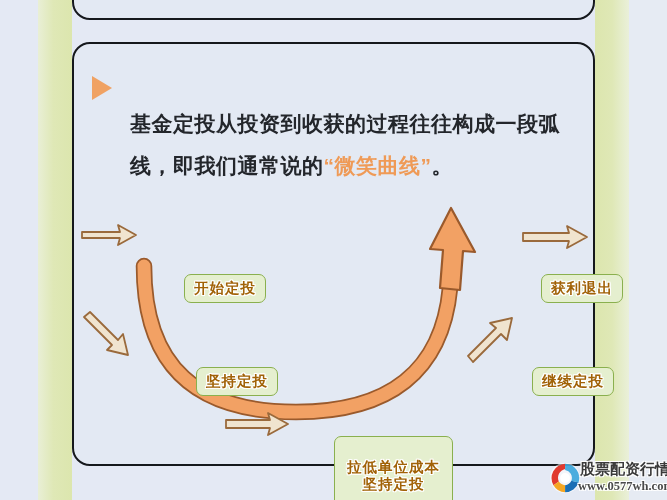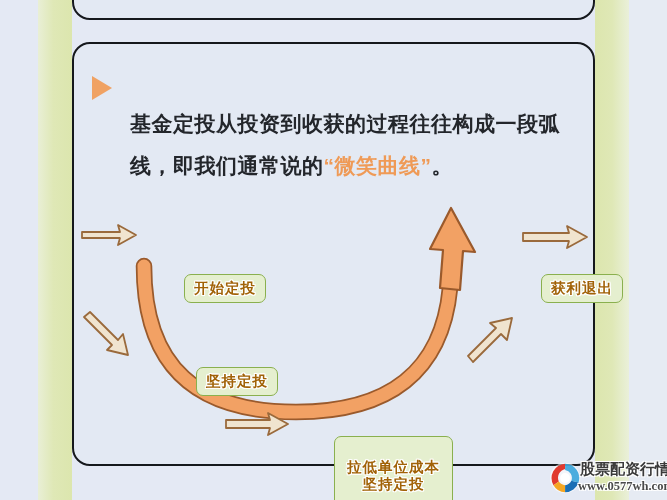--- a/index.html
+++ b/index.html
@@ -150,20 +150,21 @@
         </g>
       </svg>
 
       <div class="tag" id="tag-start">开始定投</div>
       <div class="tag" id="tag-hold">坚持定投</div>
       <div class="tag" id="tag-bottom">
         <span>拉低单位成本</span><br>
         <span>坚持定投</span>
       </div>
       <div class="tag" id="tag-exit">获利退出</div>
+      <div class="tag" id="tag-continue">继续定投</div>
     </div>
   </div>
 
   <div id="watermark">
     <svg id="wm-logo" viewBox="0 0 40 38">
       <circle cx="19" cy="19" r="17" fill="#ffffff" opacity="0.55"></circle>
       <path d="M19 3 A16 16 0 0 0 6 27 L12 23 A10 10 0 0 1 19 9 Z" fill="#e03a2f"></path>
       <path d="M6 27 A16 16 0 0 0 19 35 L19 27 A9 9 0 0 1 12 23 Z" fill="#f5a623"></path>
       <path d="M19 35 A16 16 0 0 0 34 24 L26 22 A9 9 0 0 1 19 27 Z" fill="#1a6fb5"></path>
       <path d="M34 24 A16 16 0 0 0 19 3 L19 10 A9 9 0 0 1 26 22 Z" fill="#2b9fd8" opacity="0.85"></path>

